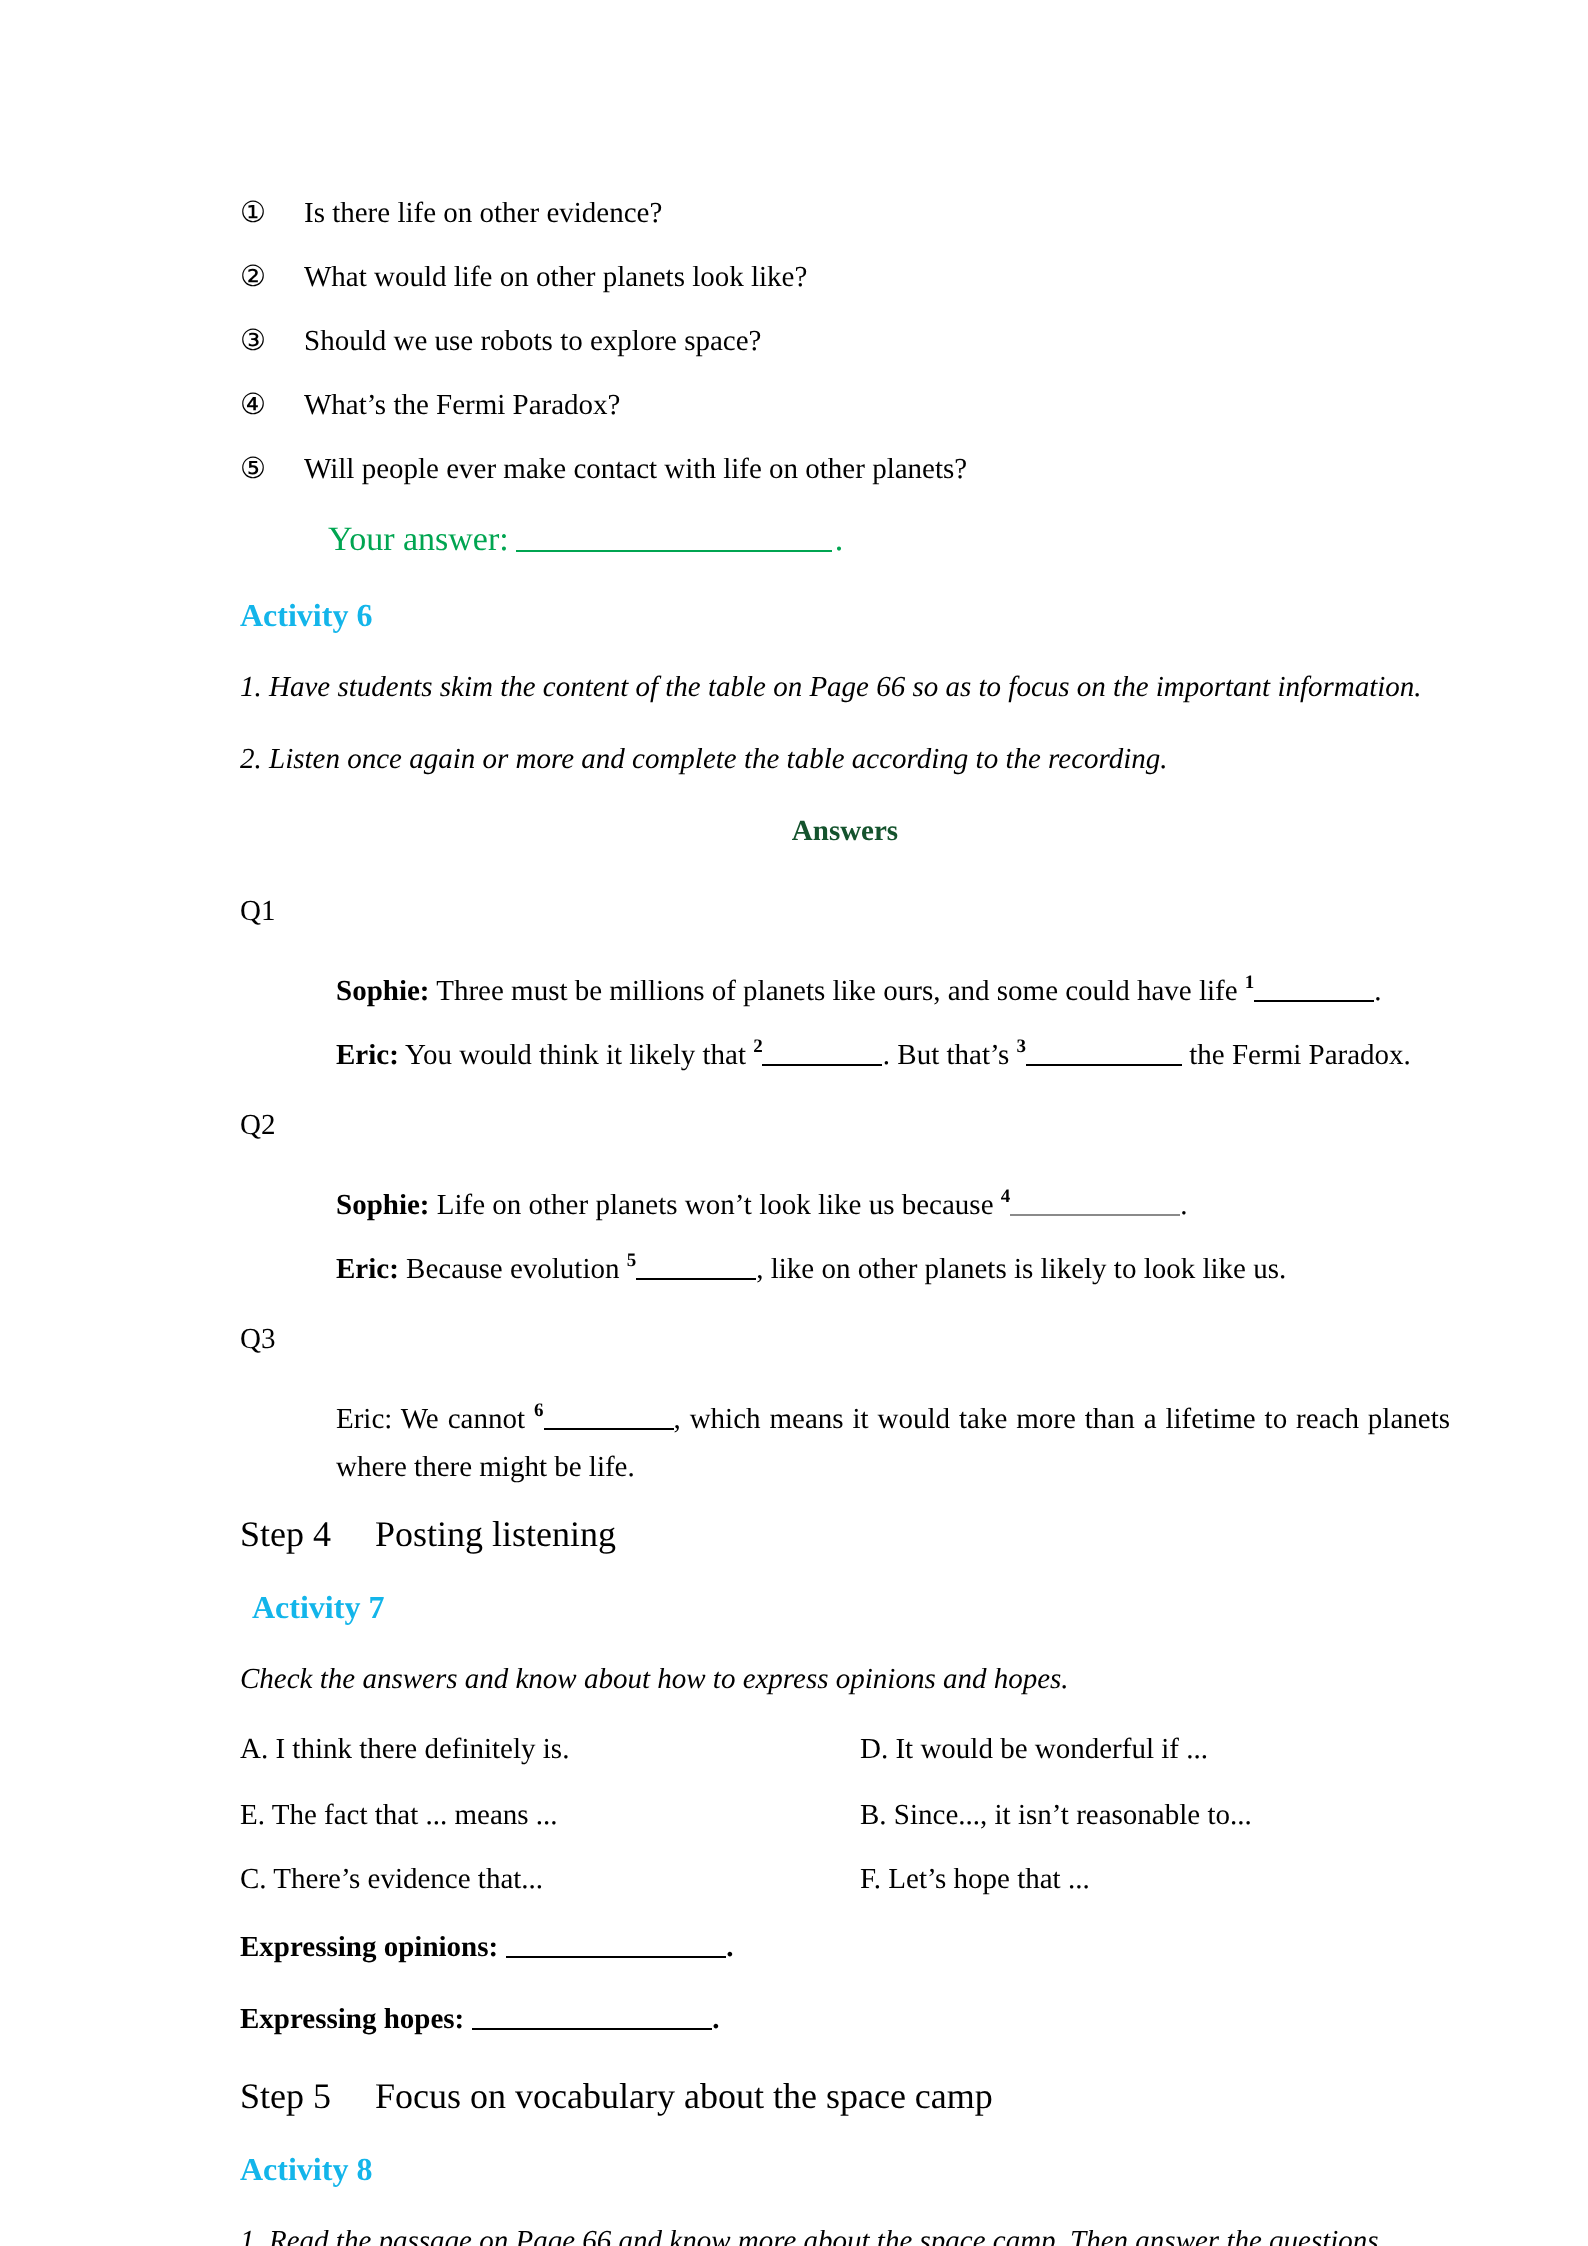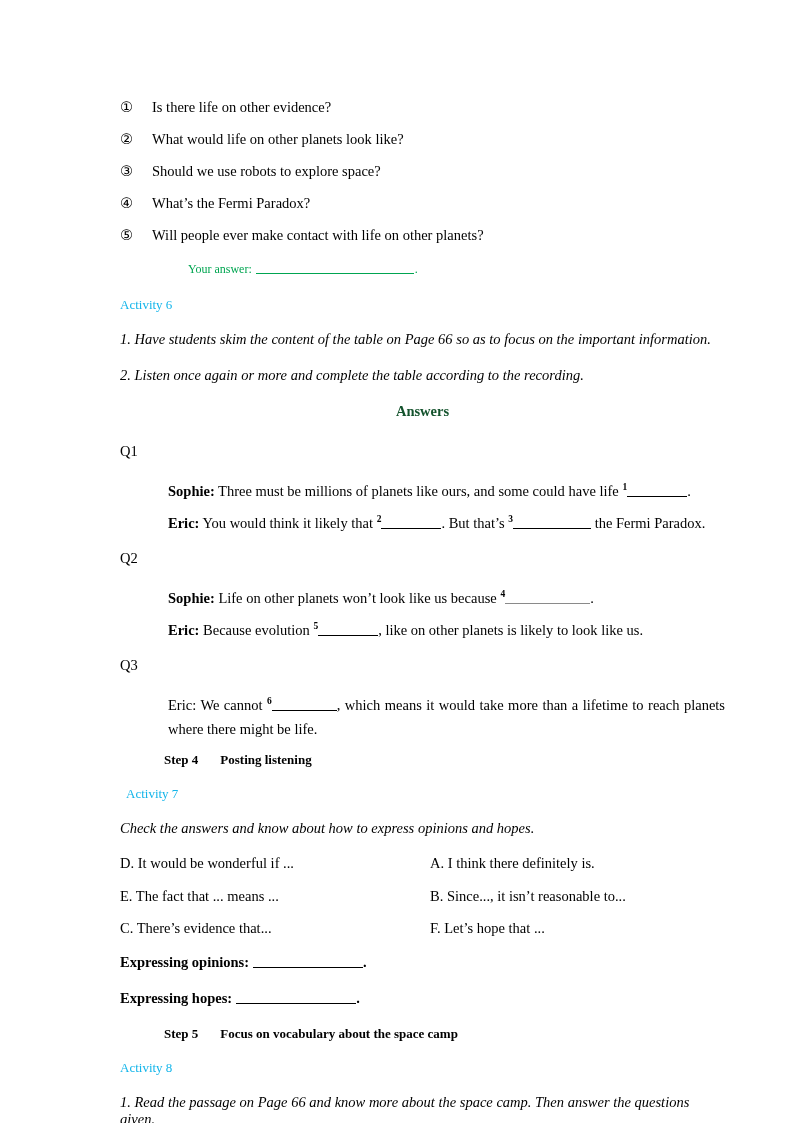--- a/index.html
+++ b/index.html
@@ -42,51 +42,50 @@
     font-family: "DejaVu Sans", sans-serif;
     line-height: 1;
   }
   .qtext {
     font-size: 14.5px;
     line-height: 1;
   }
 
   
   .your-answer {
-    margin-left: 68px;
+    margin-left: 44px;
     margin-top: 4px;
     margin-bottom: 20px;
     color: #00a551;
-    font-size: 12px;
+    font-size: 17px;
   }
   .blank-green {
     display: inline-block;
     width: 158px;
     border-bottom: 1.3px solid #00a551;
     height: 13px;
     margin: 0 1px -1px 4px;
   }
 
   
   .activity {
     color: #13b5ea;
-    font-weight: normal;
-    font-size: 13px;
+    font-weight: bold;
+    font-size: 16px;
     margin-bottom: 18px;
   }
   .activity.indent {
     margin-left: 6px;
   }
 
   
   .step {
-    font-weight: bold;
-    font-size: 13px;
+    font-weight: normal;
+    font-size: 18px;
     margin-bottom: 18px;
-    margin-left: 44px;
   }
   .step .step-title {
     margin-left: 22px;
   }
 
   
   .instr {
     font-size: 14.5px;
     margin-bottom: 19px;
     font-style: italic;
@@ -249,22 +248,22 @@
 
     <div class="step">
       <span>Step 4</span><span class="step-title">Posting listening</span>
     </div>
 
     <div class="activity indent">Activity 7</div>
     <div class="instr">Check the answers and know about how to express opinions and hopes.</div>
 
     <div class="opts">
       <div class="opt-row">
+        <span class="opt-col">A. I think there definitely is.</span>
         <span class="opt-col">D. It would be wonderful if ...</span>
-        <span class="opt-col">A. I think there definitely is.</span>
       </div>
       <div class="opt-row">
         <span class="opt-col">E. The fact that ... means ...</span>
         <span class="opt-col">B. Since..., it isn’t reasonable to...</span>
       </div>
       <div class="opt-row">
         <span class="opt-col">C. There’s evidence that...</span>
         <span class="opt-col">F. Let’s hope that ...</span>
       </div>
     </div>

